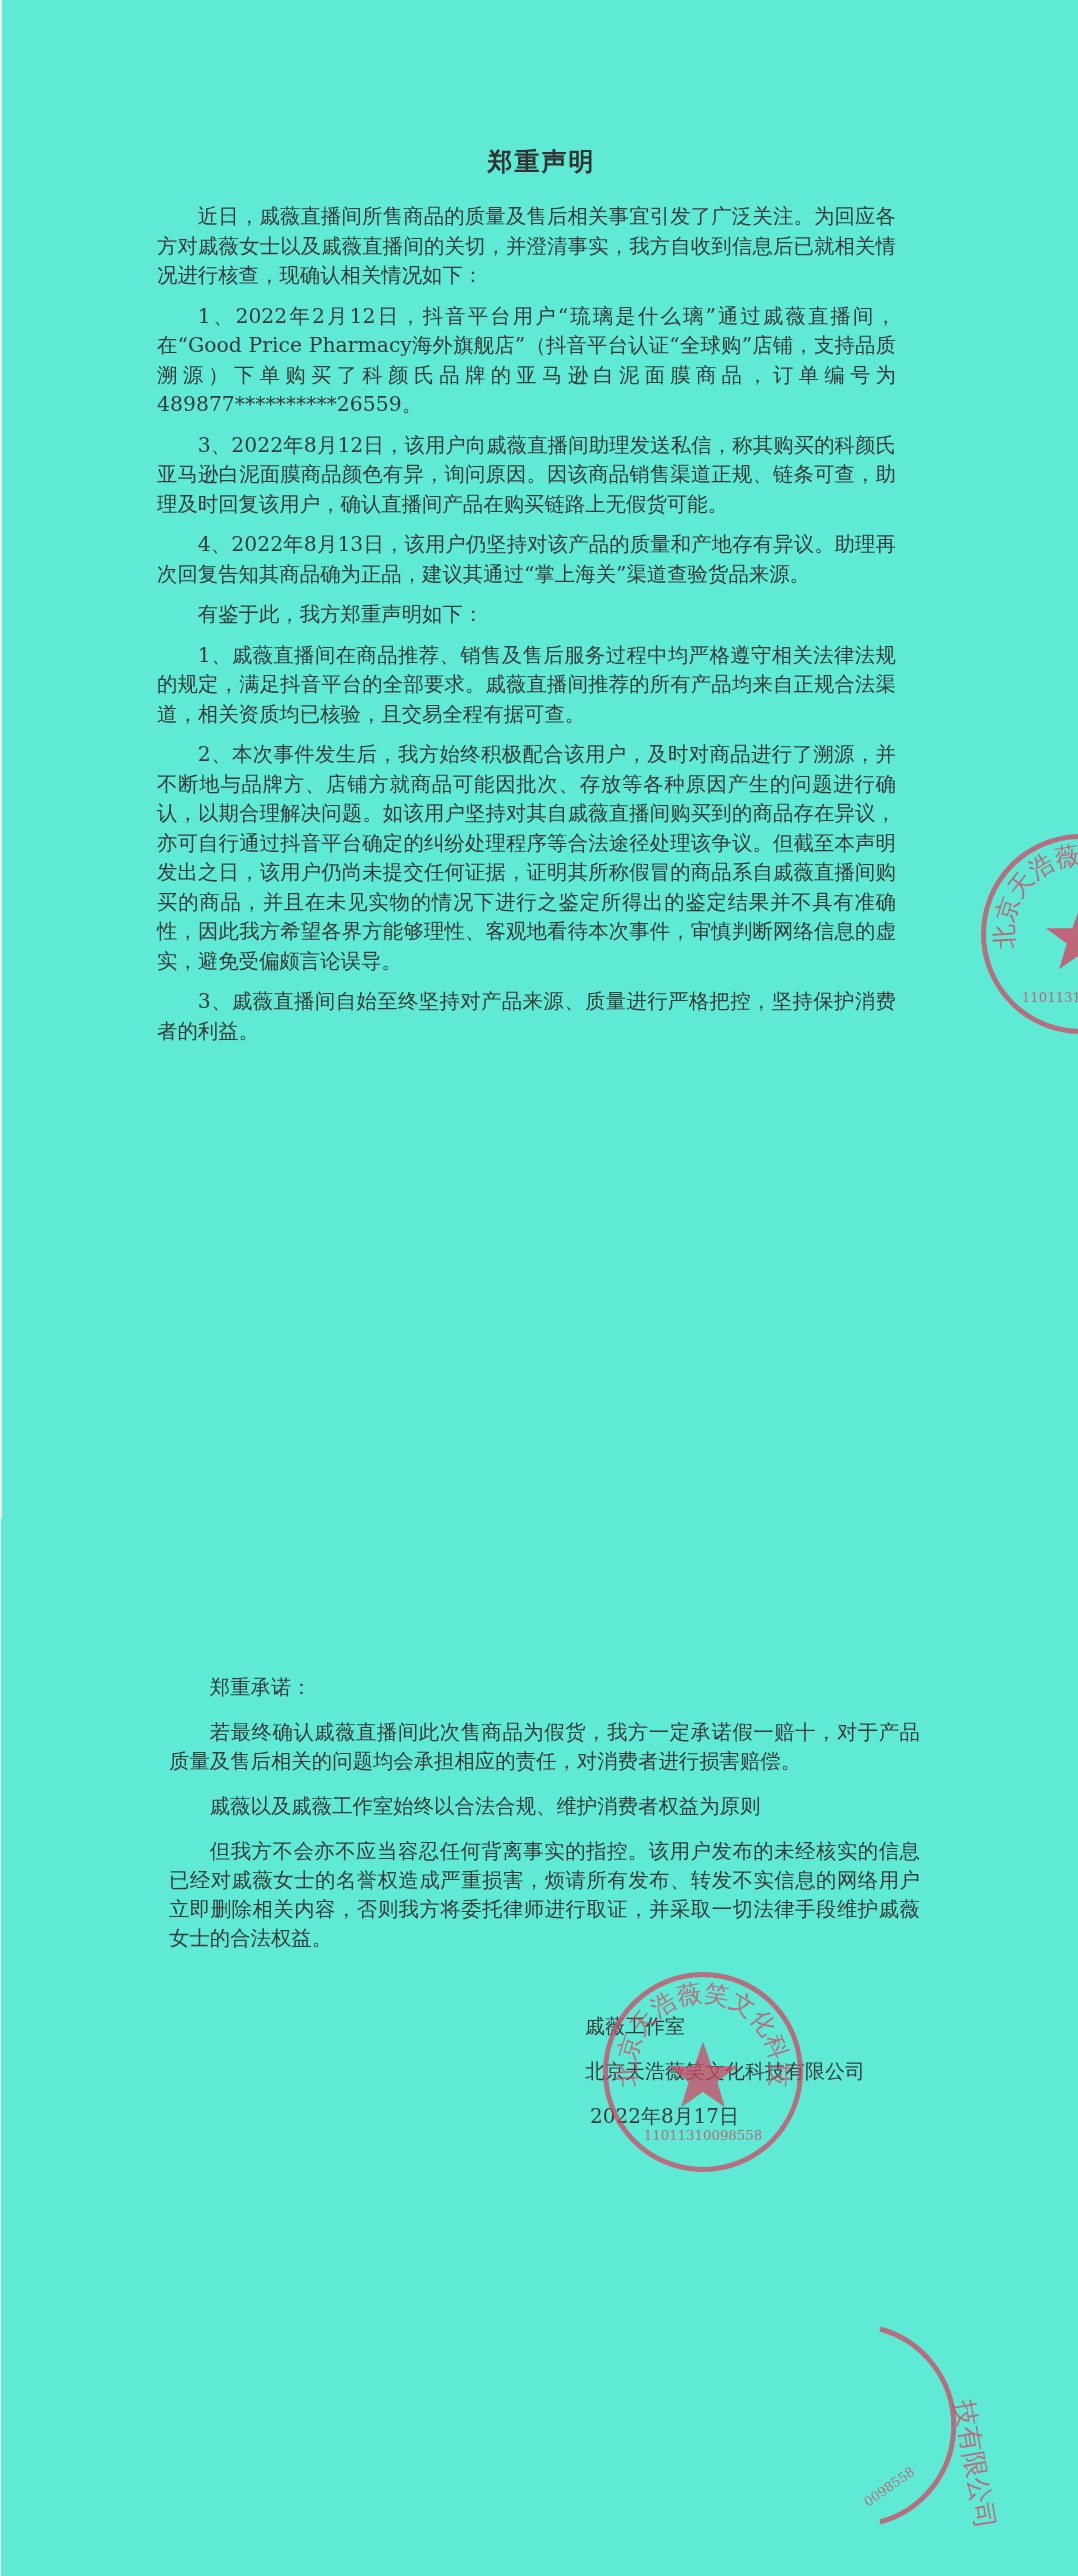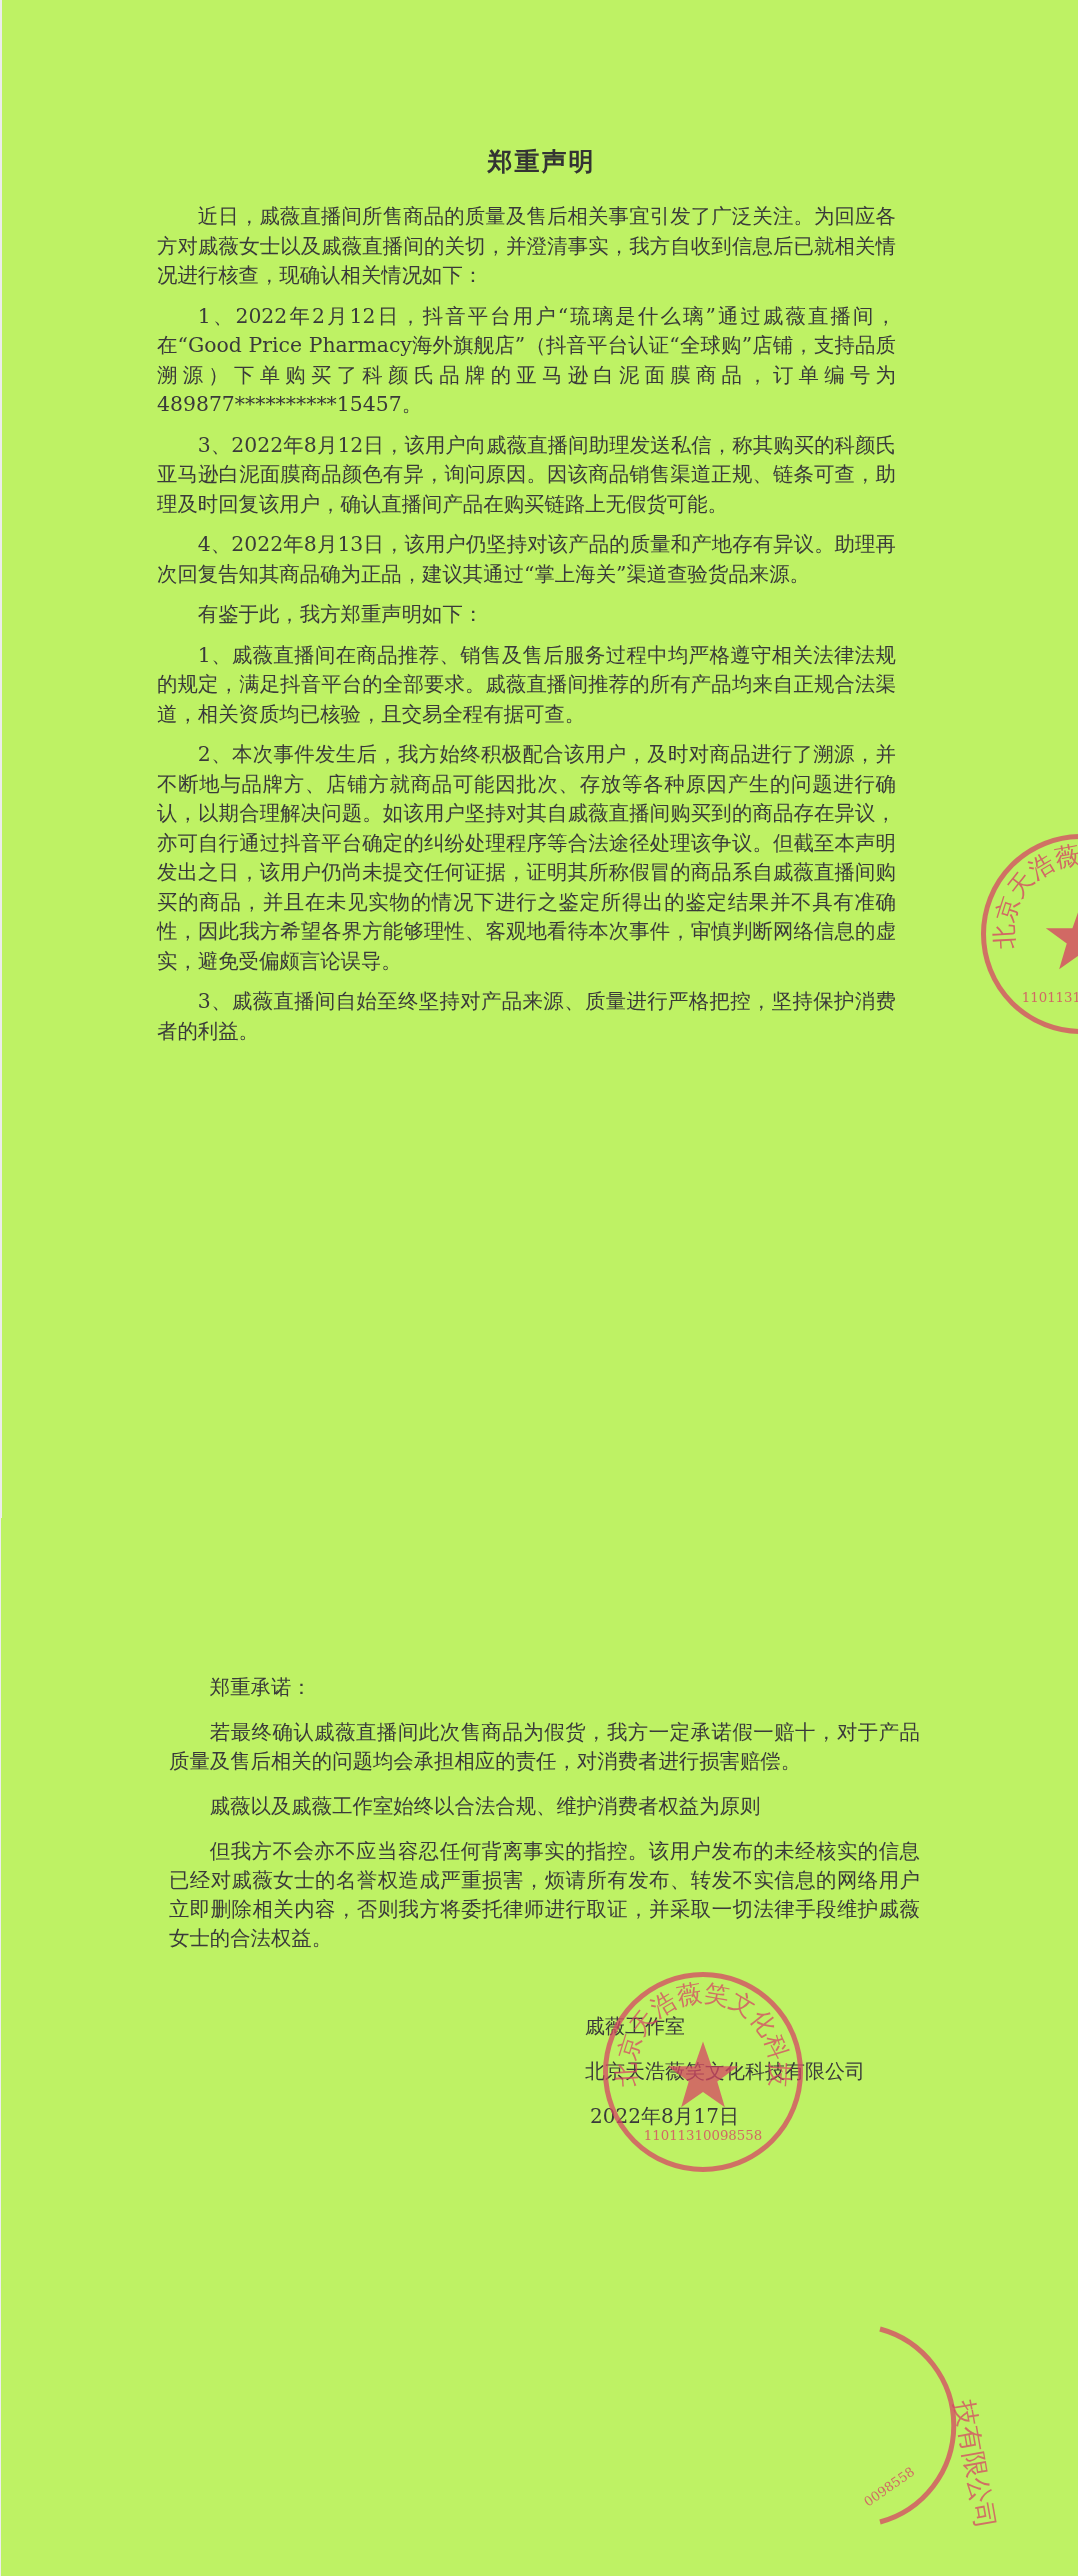--- a/index.html
+++ b/index.html
@@ -1,18 +1,18 @@
 <!DOCTYPE html>
 <html><head>
 <meta charset="utf-8">
 <style>
   html, body { margin: 0; padding: 0; background: #ffffff; }
   body { width: 1079px; height: 2576px; position: relative; overflow: hidden;
          font-family: "DejaVu Serif", "Liberation Serif", serif; color: #3a3a3a; }
-  .page { position: absolute; left: 0; width: 1079px; background: #bef264; }
+  .page { position: absolute; left: 0; width: 1079px; background: #5eead4; }
   .page1 { top: 0; height: 1518px; border-left: 2px solid #ececec; box-sizing: border-box; }
   .page2 { top: 1518px; height: 1058px; border-left: 1px solid #ededed; border-right: 1px solid #ededed; box-sizing: border-box; }
   .title { position: absolute; top: 145px; left: 0; width: 1079px; text-align: center;
            font-family: "DejaVu Sans", "Liberation Sans", sans-serif; font-weight: bold;
            font-size: 25px; letter-spacing: 2px; color: #333; }
   .body { position: absolute; left: 155px; width: 751px; font-size: 20.4px; line-height: 29.5px;
           text-align: justify; }
   .body p { margin: 0 12px 11px 0; text-indent: 2em; }
   .p1-body { top: 202px; }
   .p2-body { top: 1673px; line-height: 29px; margin-left: 13px; }
@@ -26,21 +26,21 @@
   .s2 { left: 602px; top: 1973px; width: 200px; height: 200px; }
   .s3 { left: 859px; top: 2317px; width: 190px; height: 210px; border: none; }
 </style>
 </head>
 <body>
 
 <div class="page page1">
   <div class="title">郑重声明</div>
   <div class="body p1-body">
     <p>近日，戚薇直播间所售商品的质量及售后相关事宜引发了广泛关注。为回应各方对戚薇女士以及戚薇直播间的关切，并澄清事实，我方自收到信息后已就相关情况进行核查，现确认相关情况如下：</p>
-    <p>1、2022年2月12日，抖音平台用户“琉璃是什么璃”通过戚薇直播间，在“Good Price Pharmacy海外旗舰店”（抖音平台认证“全球购”店铺，支持品质溯源）下单购买了科颜氏品牌的亚马逊白泥面膜商品，订单编号为489877**********15457。</p>
+    <p>1、2022年2月12日，抖音平台用户“琉璃是什么璃”通过戚薇直播间，在“Good Price Pharmacy海外旗舰店”（抖音平台认证“全球购”店铺，支持品质溯源）下单购买了科颜氏品牌的亚马逊白泥面膜商品，订单编号为489877**********26559。</p>
     <p>3、2022年8月12日，该用户向戚薇直播间助理发送私信，称其购买的科颜氏亚马逊白泥面膜商品颜色有异，询问原因。因该商品销售渠道正规、链条可查，助理及时回复该用户，确认直播间产品在购买链路上无假货可能。</p>
     <p>4、2022年8月13日，该用户仍坚持对该产品的质量和产地存有异议。助理再次回复告知其商品确为正品，建议其通过“掌上海关”渠道查验货品来源。</p>
     <p>有鉴于此，我方郑重声明如下：</p>
     <p>1、戚薇直播间在商品推荐、销售及售后服务过程中均严格遵守相关法律法规的规定，满足抖音平台的全部要求。戚薇直播间推荐的所有产品均来自正规合法渠道，相关资质均已核验，且交易全程有据可查。</p>
     <p>2、本次事件发生后，我方始终积极配合该用户，及时对商品进行了溯源，并不断地与品牌方、店铺方就商品可能因批次、存放等各种原因产生的问题进行确认，以期合理解决问题。如该用户坚持对其自戚薇直播间购买到的商品存在异议，亦可自行通过抖音平台确定的纠纷处理程序等合法途径处理该争议。但截至本声明发出之日，该用户仍尚未提交任何证据，证明其所称假冒的商品系自戚薇直播间购买的商品，并且在未见实物的情况下进行之鉴定所得出的鉴定结果并不具有准确性，因此我方希望各界方能够理性、客观地看待本次事件，审慎判断网络信息的虚实，避免受偏颇言论误导。</p>
     <p>3、戚薇直播间自始至终坚持对产品来源、质量进行严格把控，坚持保护消费者的利益。</p>
   </div>
 
   <div class="stamp s1">
     <svg viewBox="0 0 200 200">

